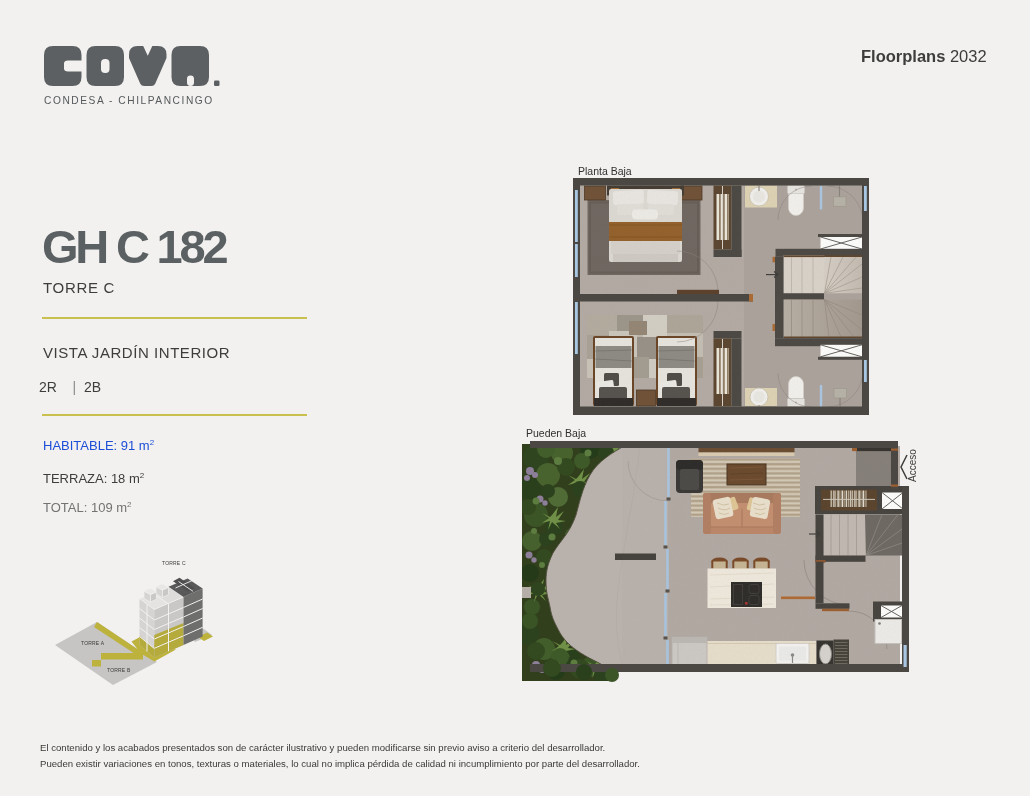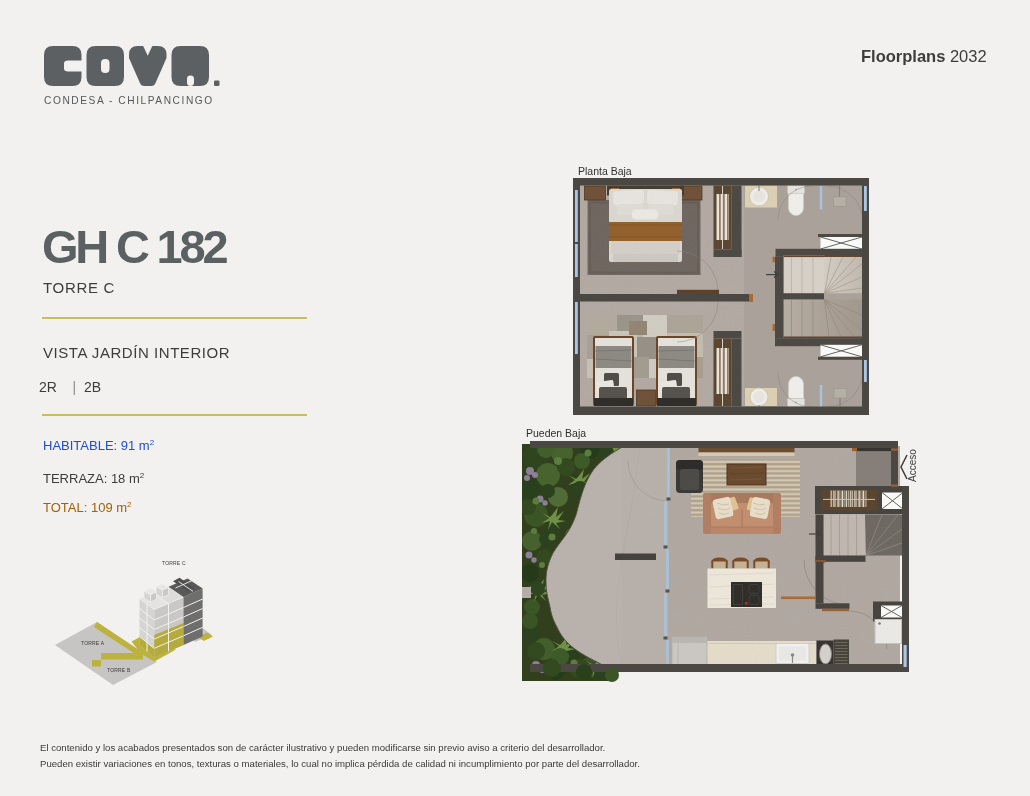--- a/index.html
+++ b/index.html
@@ -34,21 +34,21 @@
 <div class="abs" style="left:43px;top:344px;font-size:15px;color:#3d3d3c;letter-spacing:0.55px;">VISTA JARDÍN INTERIOR</div>
 
 <div class="abs" style="left:39px;top:379px;font-size:14px;color:#3d3d3c;">2R&nbsp;&nbsp;&nbsp;&nbsp;<span style="color:#8a8a88;">|</span>&nbsp;&nbsp;2B</div>
 
 <div class="abs" style="left:42px;top:414px;width:265px;height:1.6px;background:#c9c050;"></div>
 
 <div class="abs" style="left:43px;top:438px;font-size:13px;color:#1d4ed8;">HABITABLE: 91 m<sup style="font-size:8px;">2</sup></div>
 
 <div class="abs" style="left:43px;top:471px;font-size:13px;color:#3d3d3c;">TERRAZA: 18 m<sup style="font-size:8px;">2</sup></div>
 
-<div class="abs" style="left:43px;top:500px;font-size:13px;color:#a16207;">TOTAL: 109 m<sup style="font-size:8px;">2</sup></div>
+<div class="abs" style="left:43px;top:500px;font-size:13px;color:#737373;">TOTAL: 109 m<sup style="font-size:8px;">2</sup></div>
 
 <svg class="abs" style="left:55px;top:550px;" width="165" height="145" viewBox="0 0 165 145">
 <g id="iso">
 
   <polygon points="0,95 42,72 102,112 58,135" fill="#c6c5c3"></polygon>
 
   <polygon points="128,77 149,79 157,85 140,92" fill="#c6c5c3"></polygon>
   <polygon points="143,87 152,82.5 158,86.5 149,91" fill="#bdb23c"></polygon>
 
   <polygon points="42,72 87.5,102.5 84,106.5 39,77" fill="#bdb23c"></polygon>

